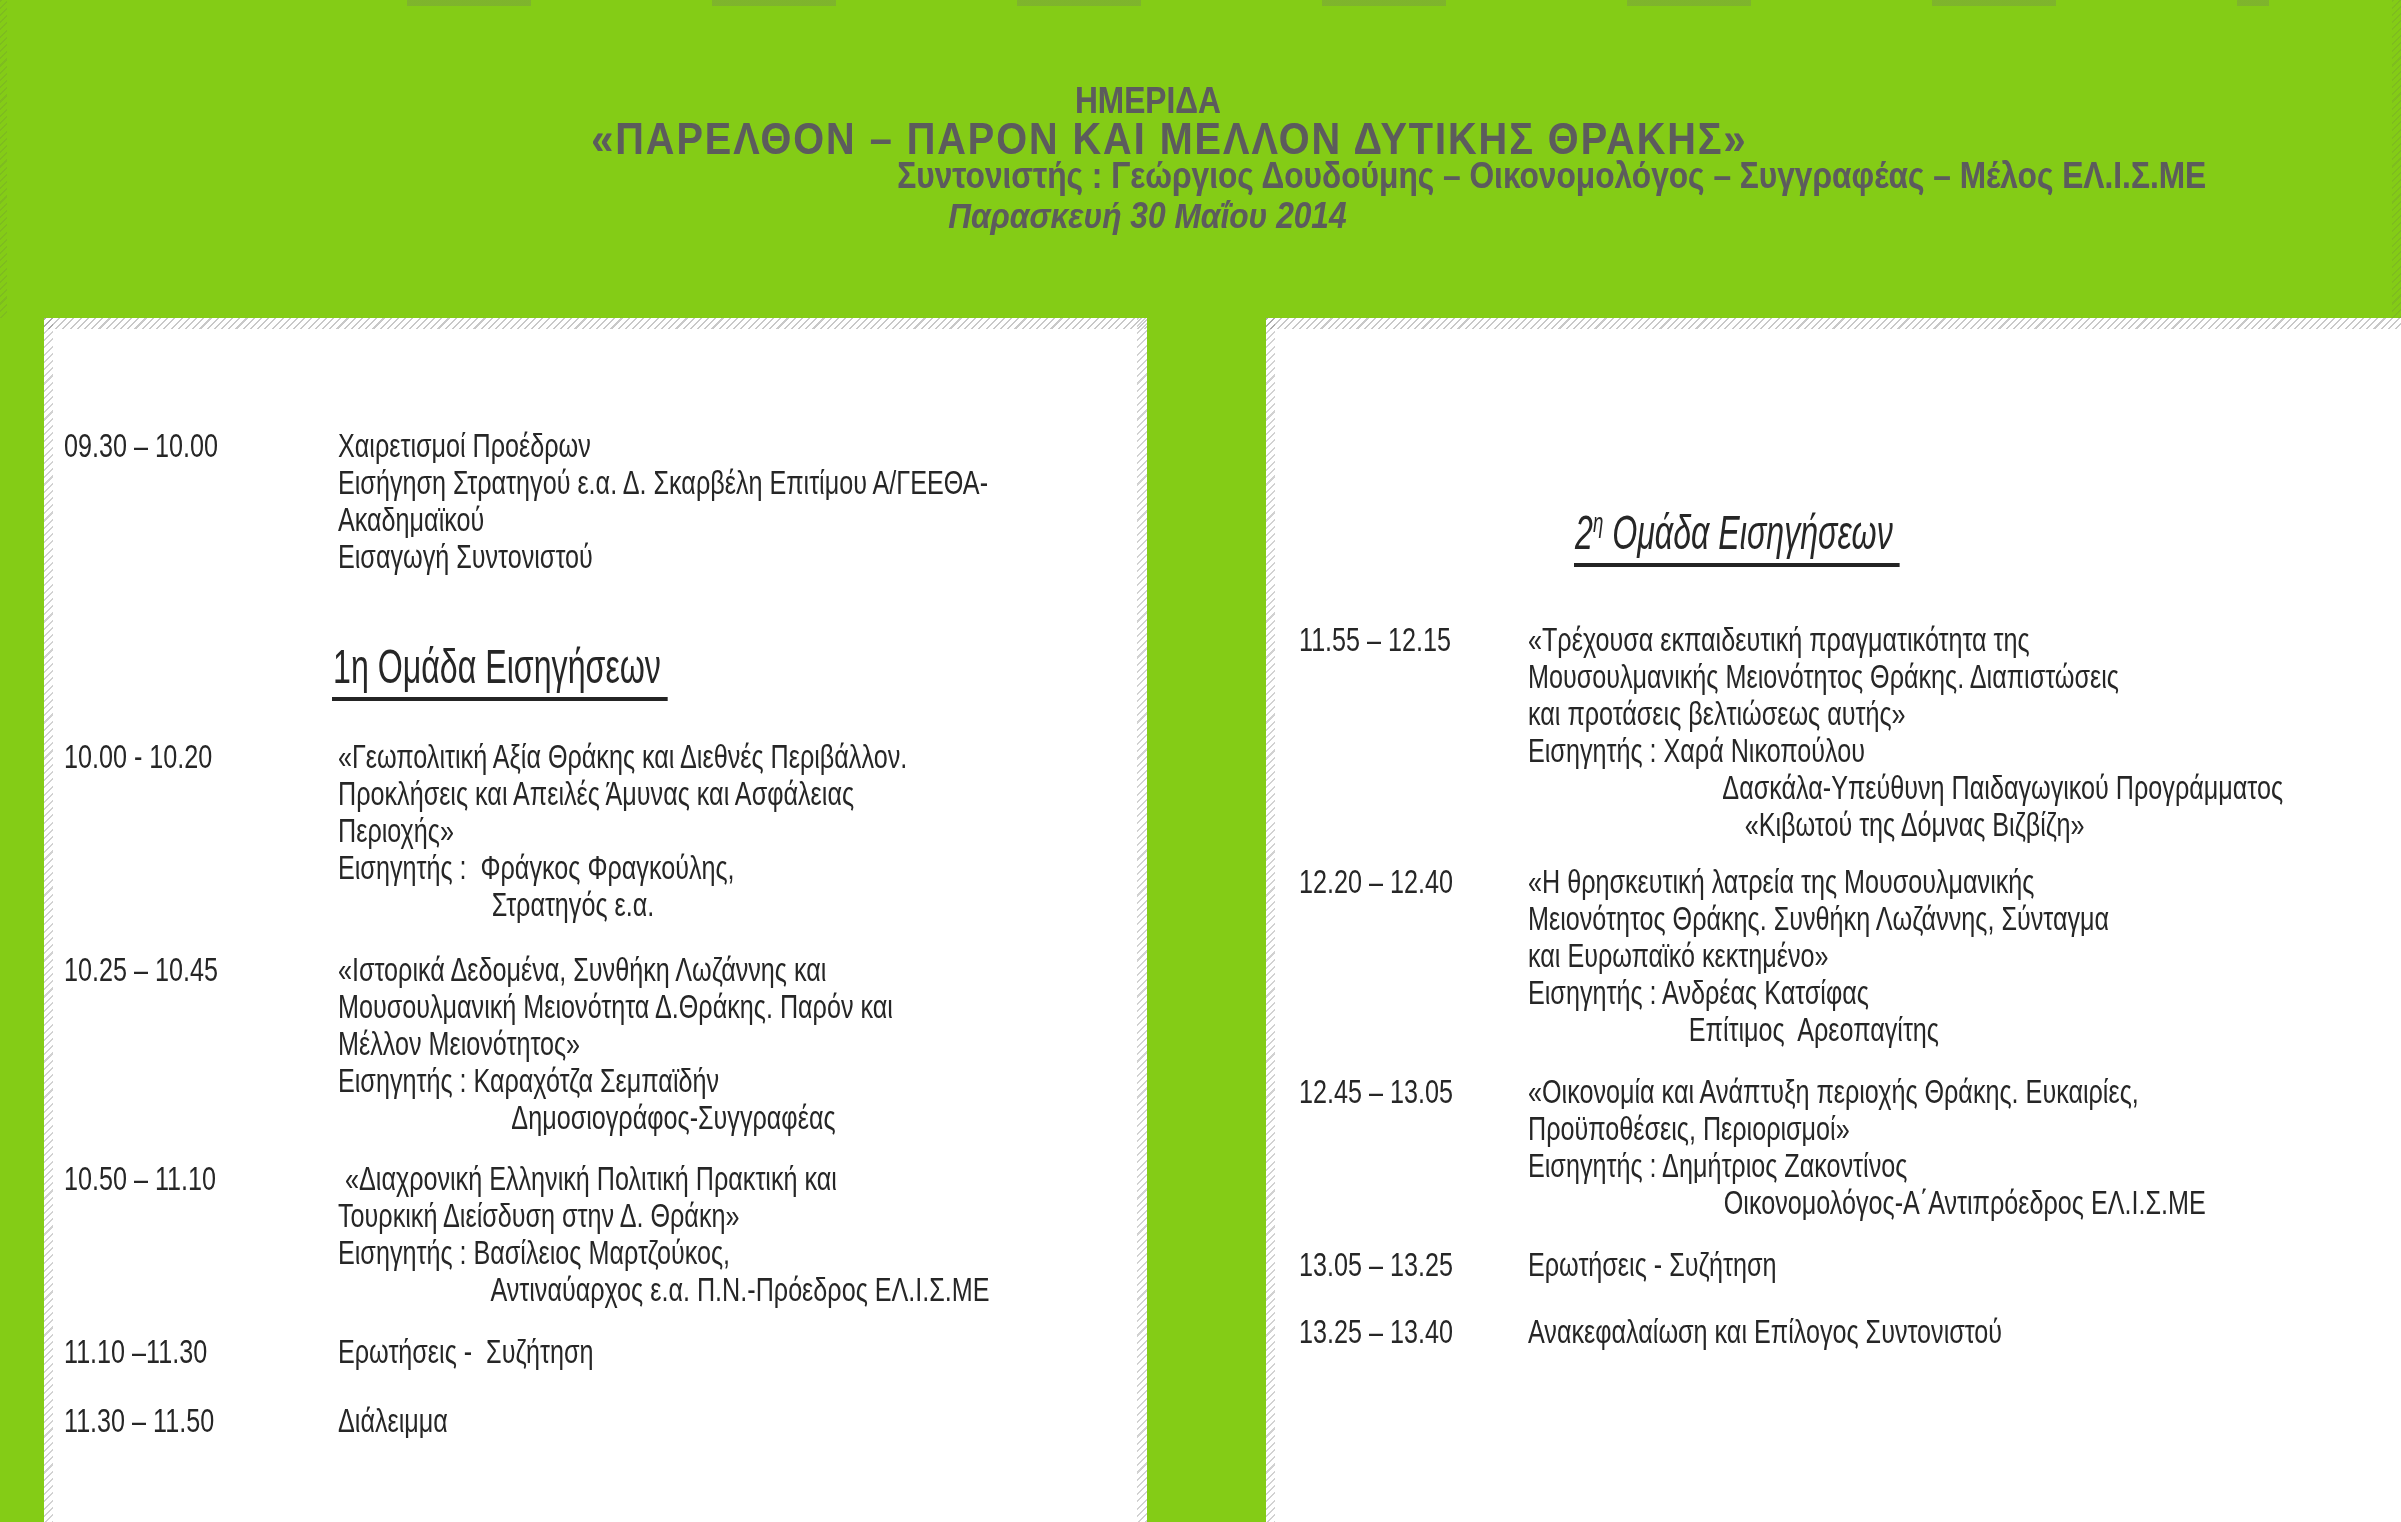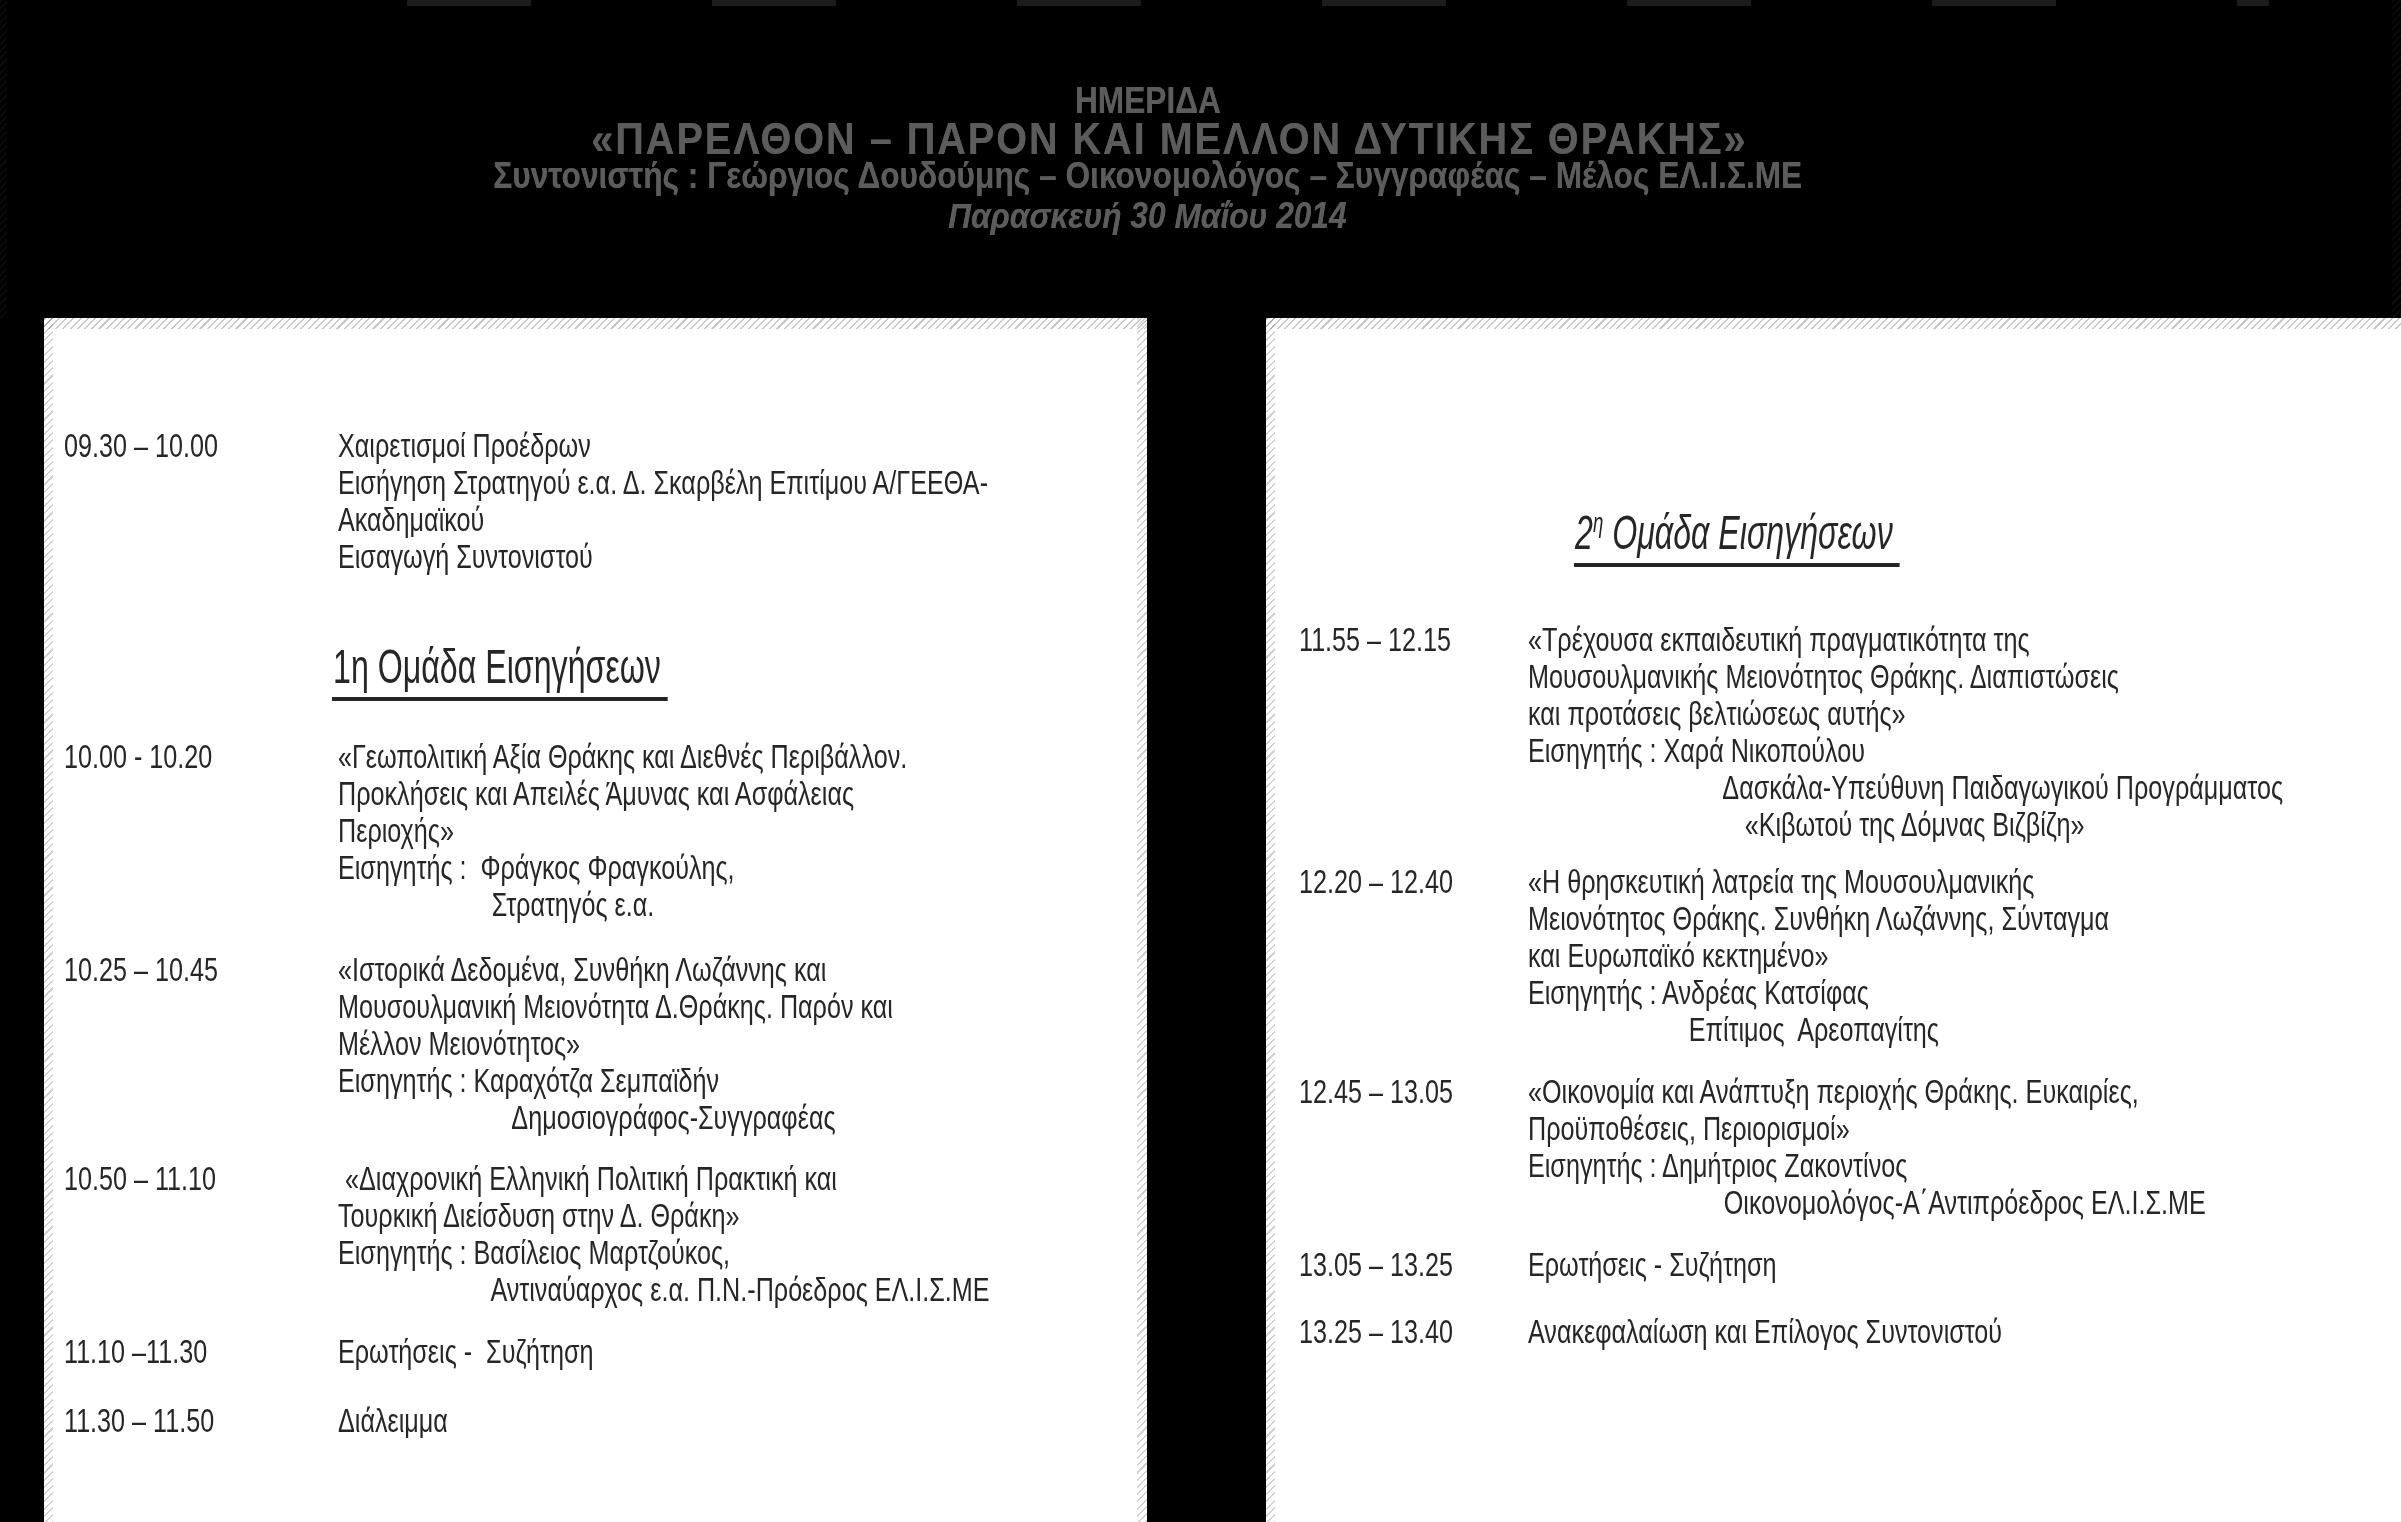--- a/index.html
+++ b/index.html
@@ -1,21 +1,21 @@
 <!DOCTYPE html>
 <html style="font-size:11.6px"><head>
 <meta charset="utf-8">
 <style>
   html, body { margin: 0; padding: 0; }
   body { background: #e9e9e9; }
   .page {
     position: relative;
     width: 2401px;
     height: 1522px;
-    background: #000000;
+    background: #84cc16;
     overflow: hidden;
     font-family: "Liberation Sans", sans-serif;
     color: #262626;
   }
 
   
   .hatch {
     background-image: repeating-linear-gradient(135deg,
       rgba(90,90,90,.55) 0 1.5px,
       rgba(90,90,90,0) 1.5px 5.1px);
@@ -36,21 +36,21 @@
     text-align: center;
     font-weight: bold;
     color: #5c5c5c;
     white-space: pre;
     text-shadow: 0 0 0.7px rgba(120,120,120,.6);
   }
   .hline .cc { display: inline-block; transform: scaleX(.88); transform-origin: 50% 50%; }
   #hl1 { top: 81px; font-size: 36px; line-height: 39px; }
   #hl2 { top: 115px; font-size: 44px; line-height: 47px; letter-spacing: 2.2px; margin-left: 22px; }
   #hl2 .cc { transform: scaleX(.90); }
-  #hl3 { top: 156px; font-size: 36px; line-height: 39px; }
+  #hl3 { top: 156px; font-size: 36px; line-height: 39px; text-align: right; }
   #hl4 { top: 196px; font-size: 36px; line-height: 39px; font-style: italic; }
 
   
   .panel { position: absolute; top: 318px; height: 1204px; background: #fff; margin-left: 44px; }
   #panel-left  { left: 0;      width: 1103px; }
   #panel-right { left: 1222px; width: 1180px; }
   .b-top   { position: absolute; top: 0; left: 0; right: 0; height: 11px; opacity: .6; }
   .b-left  { position: absolute; top: 0; bottom: 0; left: 0;  width: 8.7px; opacity: .5; }
   .b-right { position: absolute; top: 0; bottom: 0; right: 0; width: 10.2px; opacity: .5; }
 

